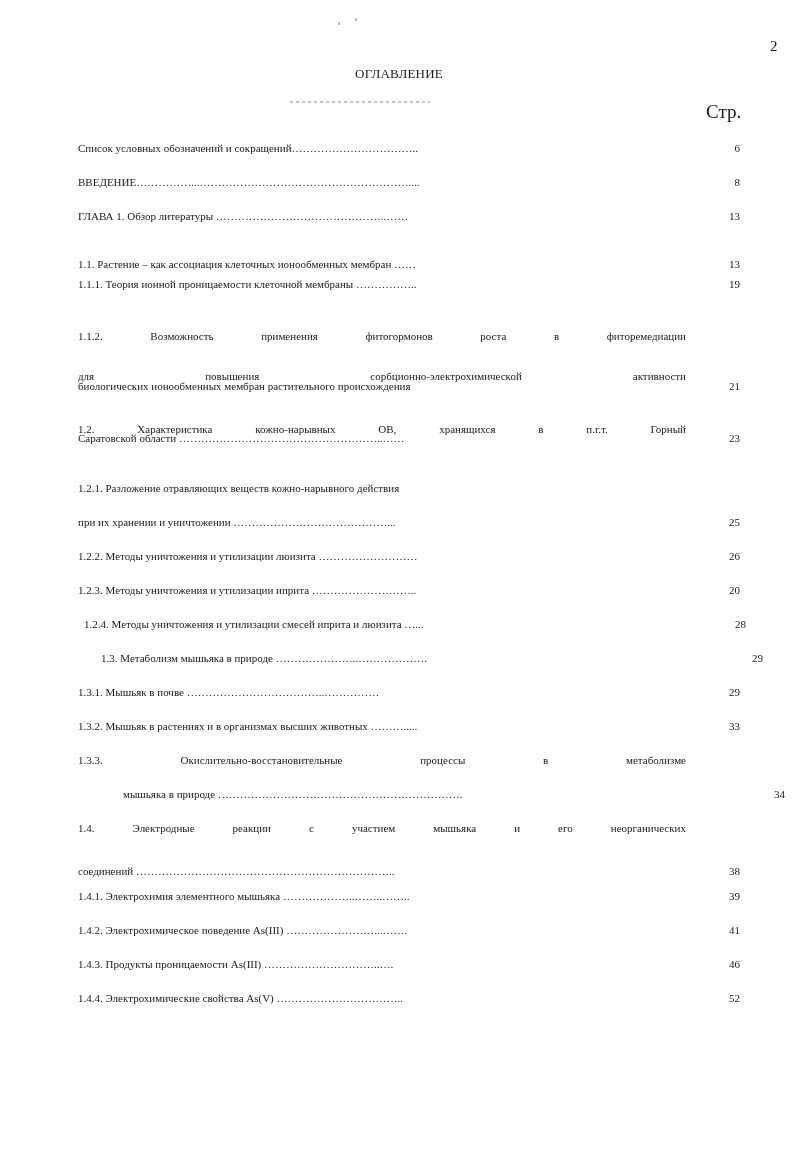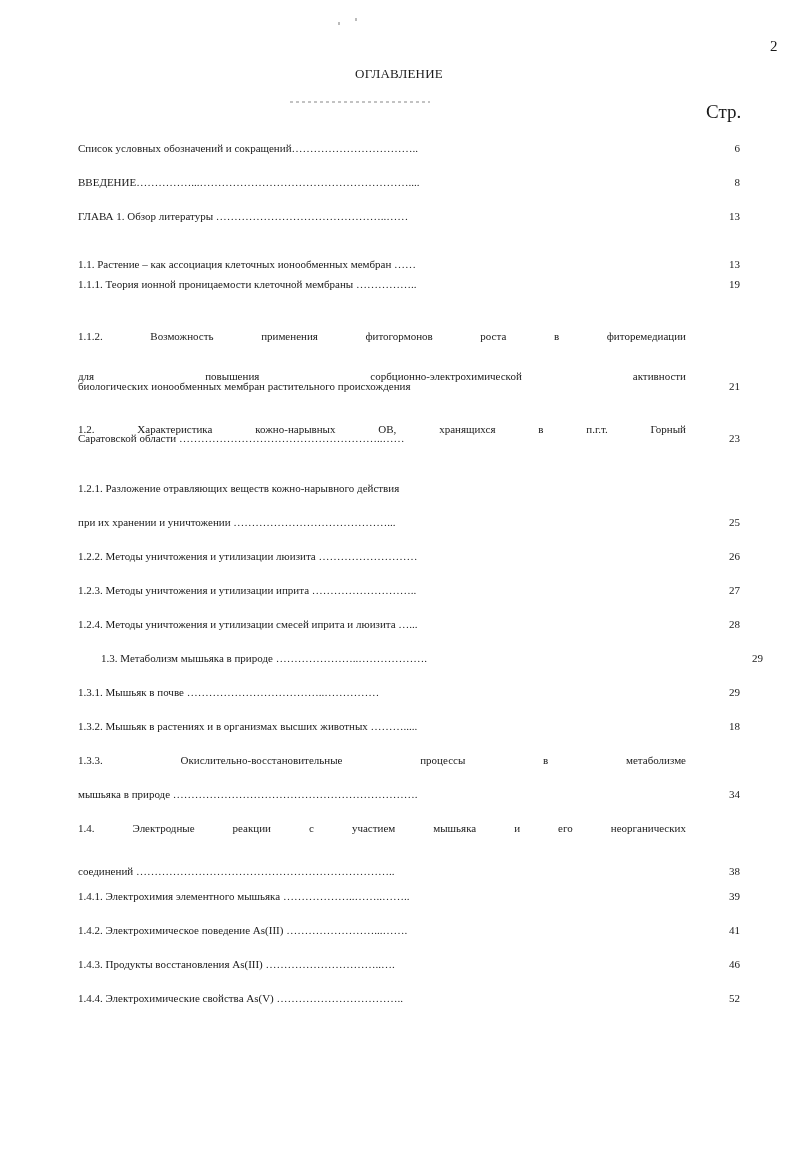--- a/index.html
+++ b/index.html
@@ -78,64 +78,64 @@
       <div class="row" style="top: 374px;">
         <span class="text">при их хранении и уничтожении ……………………………………...</span>
         <span class="page">25</span>
       </div>
       <div class="row" style="top: 408px;">
         <span class="text">1.2.2. Методы уничтожения и утилизации люизита ………………………</span>
         <span class="page">26</span>
       </div>
       <div class="row" style="top: 442px;">
         <span class="text">1.2.3. Методы уничтожения и утилизации иприта ………………………..</span>
-        <span class="page">27</span>
+        <span class="page">20</span>
       </div>
-      <div class="row" style="top: 476px;">
+      <div class="row" style="top: 476px; margin-left: 6px;">
         <span class="text">1.2.4. Методы уничтожения и утилизации смесей иприта и люизита …...</span>
         <span class="page">28</span>
       </div>
       <div class="row" style="top: 510px; margin-left: 23px;">
         <span class="text">1.3. Метаболизм мышьяка в природе …………………..……………….</span>
         <span class="page">29</span>
       </div>
       <div class="row" style="top: 544px;">
         <span class="text">1.3.1.  Мышьяк в почве  ………………………………..……………</span>
         <span class="page">29</span>
       </div>
       <div class="row" style="top: 578px;">
         <span class="text">1.3.2. Мышьяк в растениях и в организмах высших животных ……….....</span>
-        <span class="page">18</span>
+        <span class="page">33</span>
       </div>
       <div class="row" style="top: 612px;">
         <span class="text justify">1.3.3. Окислительно-восстановительные процессы в метаболизме</span>
         <span class="page"></span>
       </div>
-      <div class="row" style="top: 646px;">
+      <div class="row" style="top: 646px; margin-left: 45px;">
         <span class="text">мышьяка в природе ………………………………………………………….</span>
         <span class="page">34</span>
       </div>
       <div class="row" style="top: 680px;">
         <span class="text justify">1.4. Электродные реакции с участием мышьяка и его неорганических</span>
         <span class="page"></span>
       </div>
       <div class="row" style="top: 723px;">
         <span class="text">соединений ……………………………………………………………..</span>
         <span class="page">38</span>
       </div>
       <div class="row" style="top: 748px;">
         <span class="text">1.4.1. Электрохимия элементного мышьяка ………………..……..……..</span>
         <span class="page">39</span>
       </div>
       <div class="row" style="top: 782px;">
         <span class="text">1.4.2. Электрохимическое поведение As(III) ……………………...…….</span>
         <span class="page">41</span>
       </div>
       <div class="row" style="top: 816px;">
-        <span class="text">1.4.3. Продукты восстановления As(III) …………………………..….</span>
+        <span class="text">1.4.3. Продукты проницаемости As(III) …………………………..….</span>
         <span class="page">46</span>
       </div>
       <div class="row" style="top: 850px;">
         <span class="text">1.4.4. Электрохимические свойства As(V) ……………………………..</span>
         <span class="page">52</span>
       </div>
     </div>
 </div>
 
 </body></html>

